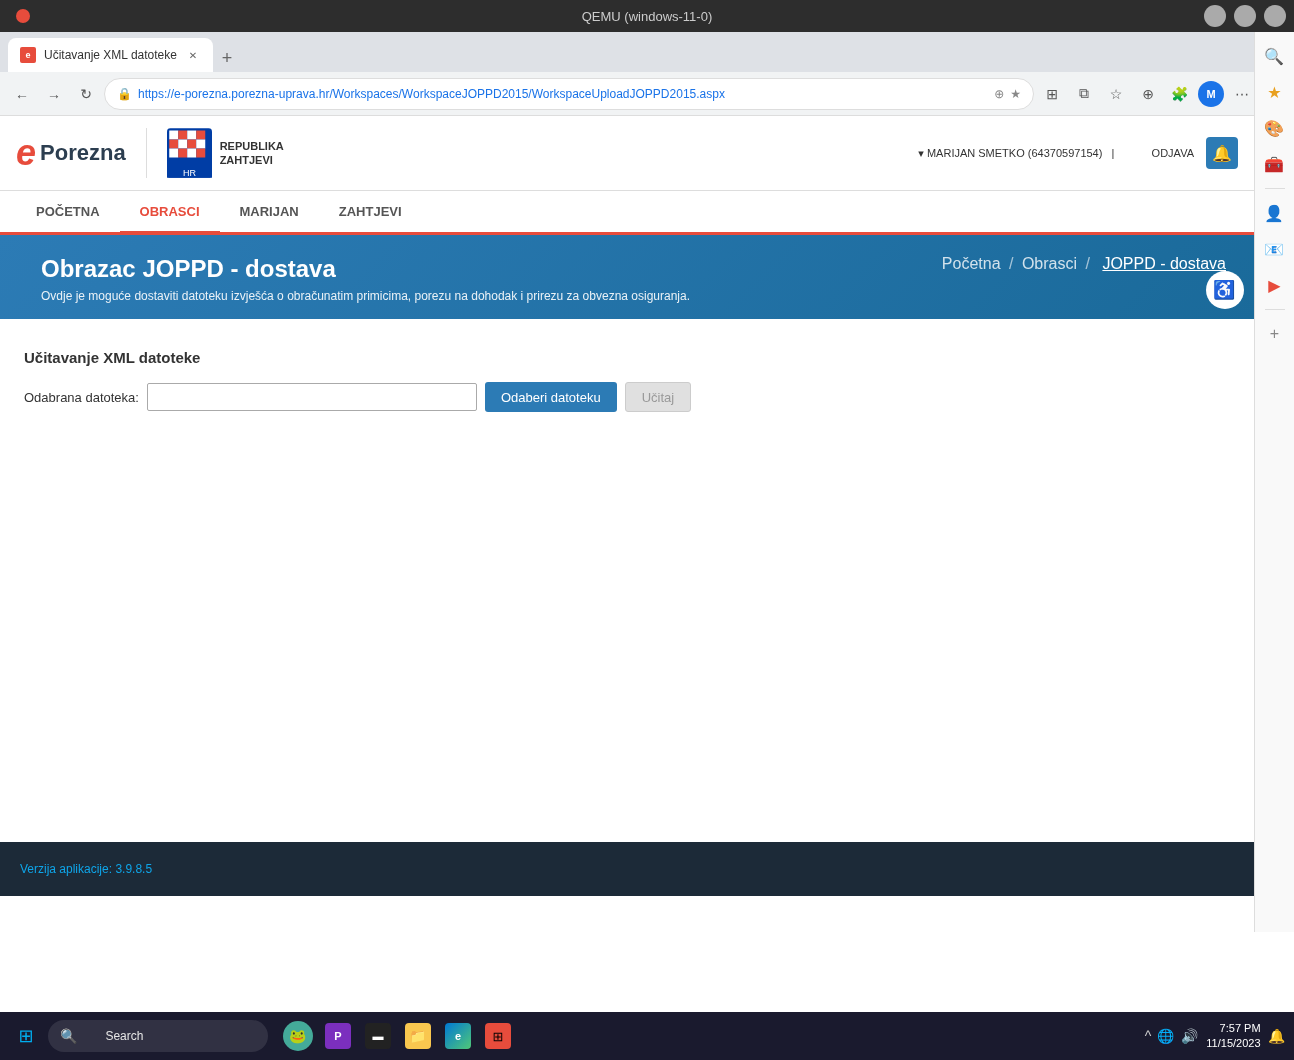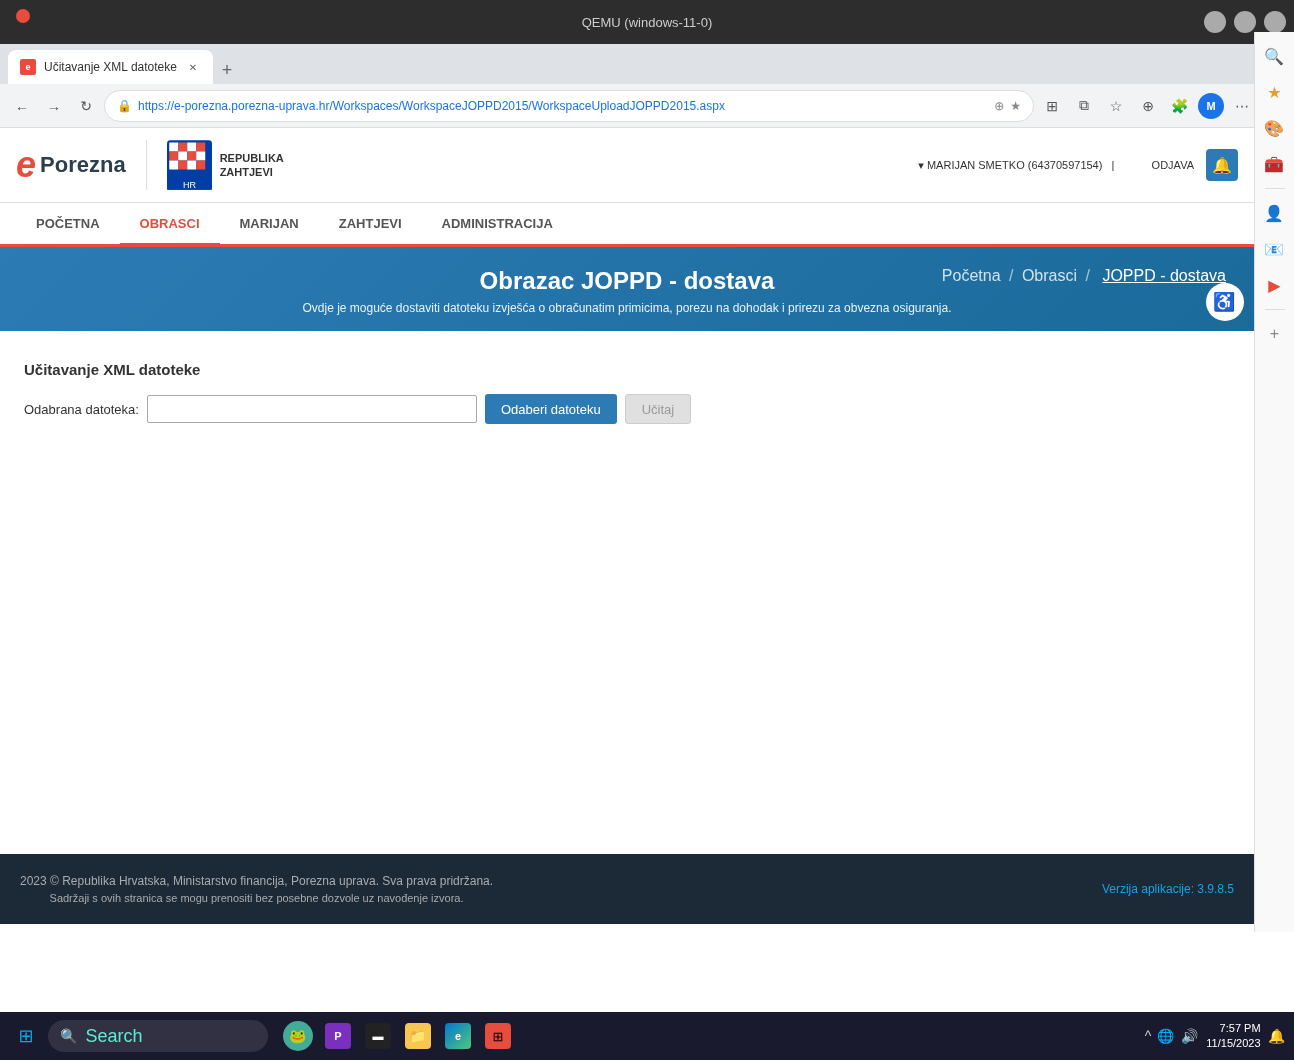--- a/index.html
+++ b/index.html
@@ -2,21 +2,21 @@
 <html><head>
   <meta charset="utf-8">
   <style>
     * { margin: 0; padding: 0; box-sizing: border-box; }
     body { font-family: Arial, sans-serif; background: #f0f0f0; width: 1294px; height: 1060px; overflow: hidden; position: relative; }
 
     
     .os-window { width: 1294px; height: 1060px; background: #1e1e1e; display: flex; flex-direction: column; }
 
     
-    .title-bar { height: 44px; background: #2d2d2d; display: flex; align-items: center; justify-content: center; position: relative; }
+    .title-bar { height: 32px; background: #2d2d2d; display: flex; align-items: center; justify-content: center; position: relative; }
     .title-bar-text { color: #ccc; font-size: 13px; }
     .title-bar-controls { position: absolute; right: 8px; display: flex; gap: 8px; align-items: center; }
     .tb-btn { width: 22px; height: 22px; border-radius: 50%; border: none; cursor: pointer; }
     .tb-btn.minimize { background: #aaa; }
     .tb-btn.maximize { background: #aaa; }
     .tb-btn.close { background: #aaa; }
     .os-dot { width: 14px; height: 14px; border-radius: 50%; background: #e74c3c; position: absolute; left: 16px; top: 9px; }
 
     
     .browser { flex: 1; display: flex; flex-direction: column; background: #fff; }
@@ -57,21 +57,21 @@
     .user-info { font-size: 11px; color: #333; }
     .odjava-btn { font-size: 11px; color: #333; cursor: pointer; text-decoration: none; margin-left: 28px; }
     .notif-bell { width: 32px; height: 32px; background: #2c7bb5; border-radius: 4px; display: flex; align-items: center; justify-content: center; color: white; font-size: 16px; cursor: pointer; position: relative; }
 
     
     .main-nav { background: #fff; display: flex; align-items: center; padding: 0 16px; border-bottom: 3px solid #e74c3c; height: 44px; }
     .nav-item { padding: 12px 20px; font-size: 13px; font-weight: bold; color: #555; cursor: pointer; text-decoration: none; border-bottom: 3px solid transparent; margin-bottom: -3px; }
     .nav-item.active { color: #e74c3c; border-bottom: 3px solid #e74c3c; }
 
     
-    .page-banner { background: linear-gradient(135deg, #2c7bb5, #1a6a9a); color: white; padding: 20px 24px 16px; position: relative; text-align: center; }
+    .page-banner { background: linear-gradient(135deg, #2c7bb5, #1a6a9a); color: white; padding: 20px 41px 16px; position: relative; }
     .page-title { font-size: 24px; font-weight: bold; margin-bottom: 6px; }
     .page-subtitle { font-size: 12px; opacity: 0.9; }
     .breadcrumb { position: absolute; top: 20px; right: 24px; font-size: 16px; }
     .breadcrumb a { color: rgba(255,255,255,0.8); text-decoration: none; }
     .breadcrumb span { color: rgba(255,255,255,0.6); margin: 0 4px; }
     .breadcrumb .current { color: #fff; text-decoration: underline; }
     .accessibility-btn { position: absolute; bottom: 10px; right: 10px; width: 38px; height: 38px; background: white; border-radius: 50%; display: flex; align-items: center; justify-content: center; cursor: pointer; font-size: 18px; }
 
     
     .form-section { padding: 30px 24px; }
@@ -88,21 +88,21 @@
     .footer-sub { font-size: 11px; }
     .footer-version { text-align: left; font-size: 12px; color: #0ea5e9; }
     .footer-inner { display: flex; justify-content: space-between; align-items: center; max-width: 100%; }
 
     
     .taskbar { height: 48px; background: #1a1a2e; display: flex; align-items: center; padding: 0 8px; gap: 4px; position: relative; }
     .taskbar-start { width: 36px; height: 36px; display: flex; align-items: center; justify-content: center; cursor: pointer; border-radius: 4px; }
     .windows-logo { font-size: 18px; color: #00adef; }
     .taskbar-search { display: flex; align-items: center; background: rgba(255,255,255,0.1); border-radius: 20px; height: 32px; padding: 0 12px; gap: 8px; cursor: pointer; min-width: 220px; }
     .taskbar-search-icon { color: #aaa; font-size: 14px; }
-    .taskbar-search-text { color: #5eead4; font-size: 18px; }
+    .taskbar-search-text { color: #e5e5e5; font-size: 12px; margin-left: 20px; }
     .taskbar-apps { display: flex; align-items: center; gap: 4px; margin-left: 8px; }
     .taskbar-app { width: 36px; height: 36px; display: flex; align-items: center; justify-content: center; cursor: pointer; border-radius: 4px; font-size: 20px; }
     .taskbar-right { margin-left: auto; display: flex; align-items: center; gap: 8px; }
     .system-tray { display: flex; align-items: center; gap: 6px; }
     .tray-icon { font-size: 14px; color: #ccc; cursor: pointer; }
     .clock { text-align: right; color: #fff; font-size: 11px; cursor: pointer; line-height: 1.4; }
     .notif-tray { font-size: 14px; color: #ccc; cursor: pointer; }
 
     
     .app-frog { width: 30px; height: 30px; background: #4a9; border-radius: 50%; display: flex; align-items: center; justify-content: center; font-size: 14px; }
@@ -213,21 +213,20 @@
             🔔
           </div>
         </div>
       </div>
 
       <div class="main-nav">
         <a class="nav-item">POČETNA</a>
         <a class="nav-item active">OBRASCI</a>
         <a class="nav-item">MARIJAN</a>
         <a class="nav-item">ZAHTJEVI</a>
-        <a class="nav-item">ADMINISTRACIJA</a>
       </div>
 
       <div class="page-banner">
         <h1 class="page-title">Obrazac JOPPD - dostava</h1>
         <p class="page-subtitle">Ovdje je moguće dostaviti datoteku izvješća o obračunatim primicima, porezu na dohodak i prirezu za obvezna osiguranja.</p>
         <div class="breadcrumb">
           <a href="#">Početna</a>
           <span>/</span>
           <a href="#">Obrasci</a>
           <span>/</span>
@@ -245,24 +244,20 @@
           <input type="text" class="form-input" readonly="" style="">
           <button class="btn-primary">Odaberi datoteku</button>
           <button class="btn-disabled">Učitaj</button>
         </div>
       </div>
 
       <div style="height: 400px;"></div>
 
       <div class="page-footer">
         <div class="footer-inner">
-          <div>
-            <div class="footer-main">2023 © Republika Hrvatska, Ministarstvo financija, Porezna uprava. Sva prava pridržana.</div>
-            <div class="footer-sub">Sadržaji s ovih stranica se mogu prenositi bez posebne dozvole uz navođenje izvora.</div>
-          </div>
           <div class="footer-version">Verzija aplikacije: 3.9.8.5</div>
         </div>
       </div>
     </div>
   </div>
 
   <div class="taskbar">
     <div class="taskbar-start">
       <span class="windows-logo">⊞</span>
     </div>

